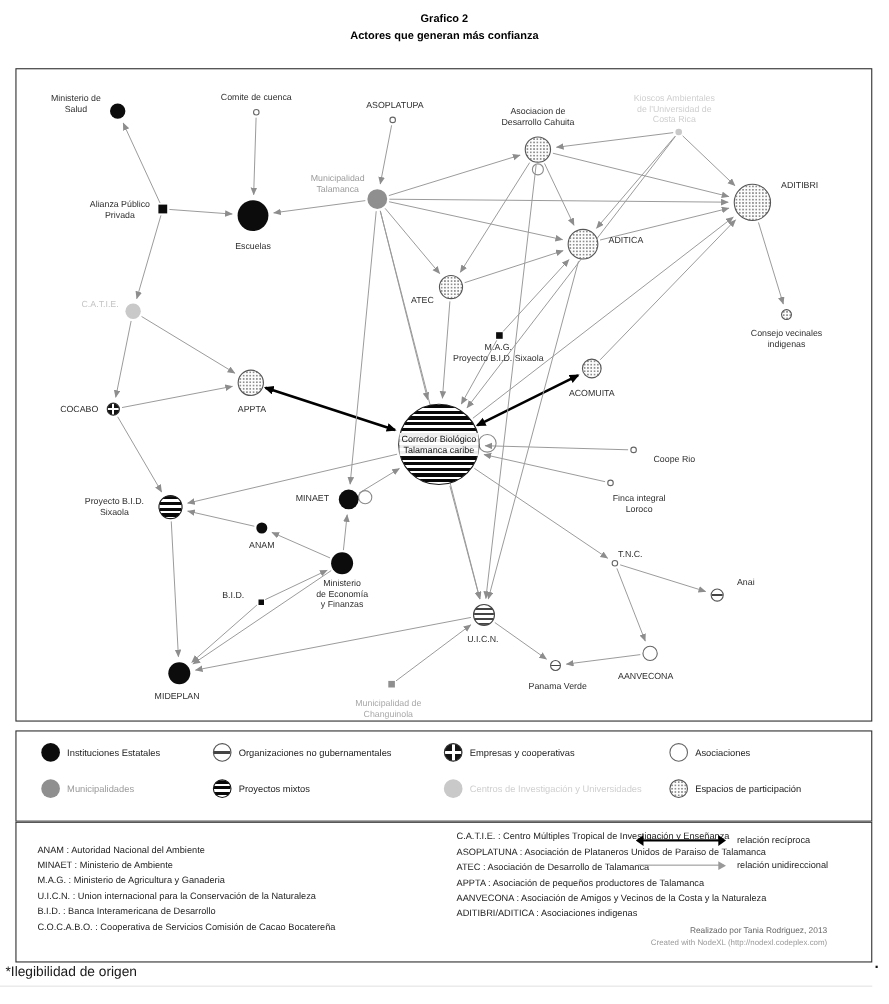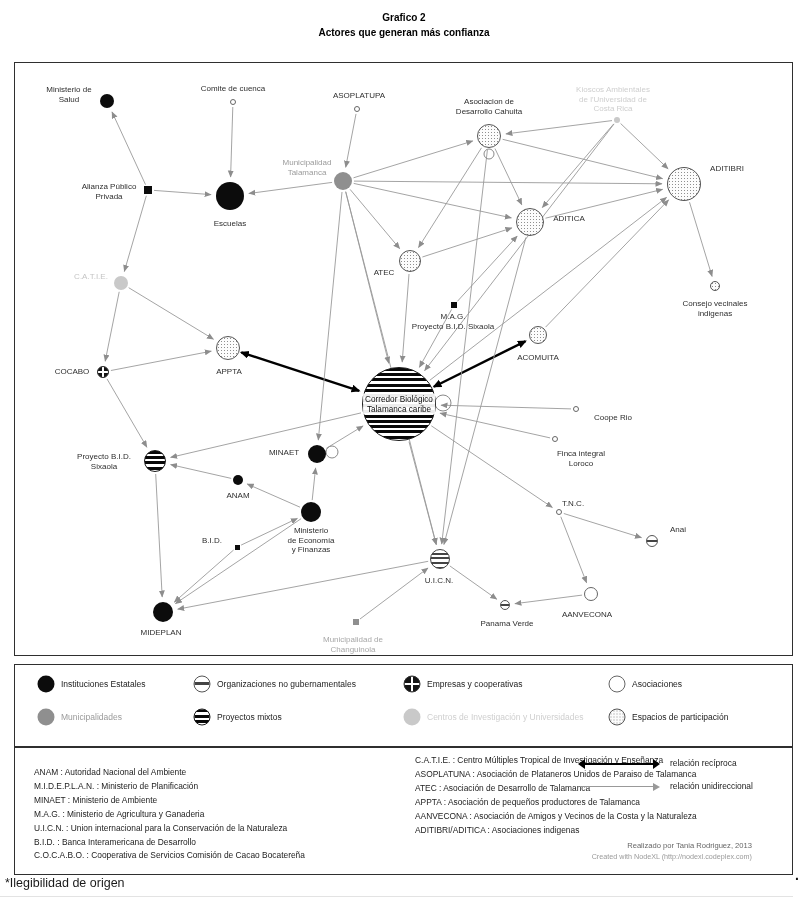--- a/index.html
+++ b/index.html
@@ -217,21 +217,20 @@
     <div class="legtext" style="left: 202px; top: 52px;">Proyectos mixtos</div>
     <div class="sw t-lgray" style="left: 397px; top: 52px;"></div>
     <div class="legtext" style="left: 412px; top: 52px; color: rgb(207, 207, 207);">Centros de Investigación y Universidades</div>
     <div class="sw t-dot" style="left: 602px; top: 52px;"></div>
     <div class="legtext" style="left: 617px; top: 52px;">Espacios de participación</div>
   </div>
 
 <div class="box" id="defbox">
   <div id="defs-left">
       <div class="defrow">ANAM : Autoridad Nacional del Ambiente</div>
-      <div class="defrow">M.I.D.E.P.L.A.N. : Ministerio de Planificación</div>
       <div class="defrow">MINAET : Ministerio de Ambiente</div>
       <div class="defrow">M.A.G. : Ministerio de Agricultura y Ganaderia</div>
       <div class="defrow">U.I.C.N. : Union internacional para la Conservación de la Naturaleza</div>
       <div class="defrow">B.I.D. : Banca Interamericana de Desarrollo</div>
       <div class="defrow">C.O.C.A.B.O. : Cooperativa de Servicios Comisión de Cacao Bocatereña</div>
     </div>
   <div id="defs-right">
       <div class="defrow">C.A.T.I.E. : Centro Múltiples Tropical de Investigación y Enseñanza</div>
       <div class="defrow">ASOPLATUNA : Asociación de Plataneros Unidos de Paraiso de Talamanca</div>
       <div class="defrow">ATEC : Asociación de Desarrollo de Talamanca</div>

